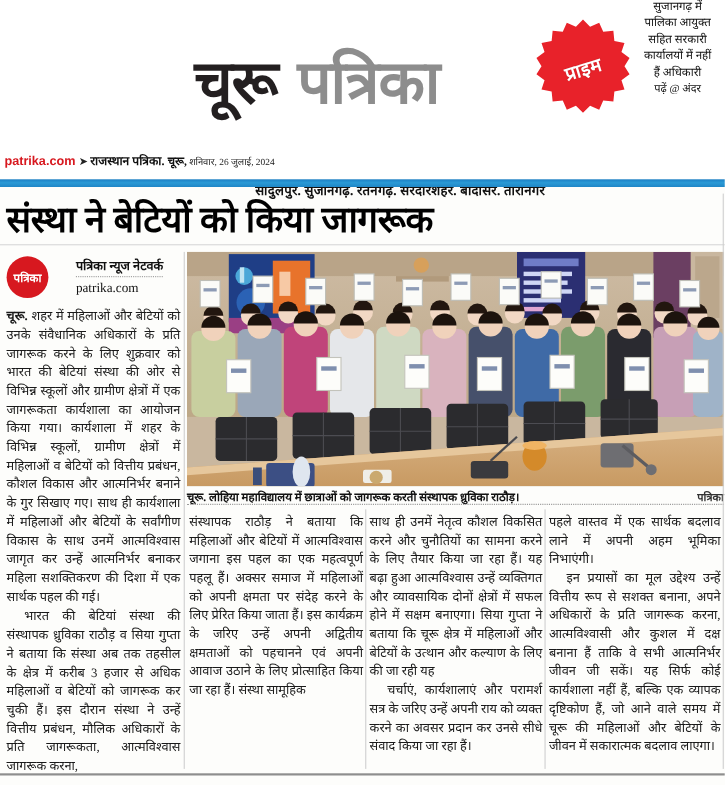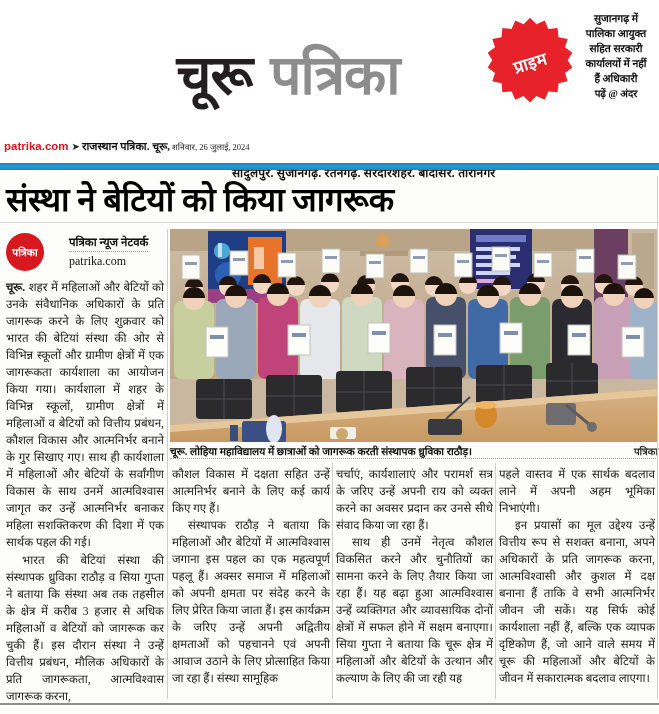--- a/index.html
+++ b/index.html
@@ -65,24 +65,24 @@
     font-weight: bold;
     font-size: 17px;
     transform: rotate(-17deg);
     letter-spacing: 0.5px;
     text-shadow: 0 0 1px rgba(120,0,0,.5);
   }
 
   .teaser {
     position: absolute;
     left: 576px;
-    top: 12px;
+    top: 0;
     width: 80px;
     text-align: center;
-    font-weight: bold;
+    font-weight: normal;
     font-size: 10.5px;
     line-height: 1.42;
     color: #111111;
   }
   .teaser .read-line { font-size: 10px; }
 
   .dateline {
     position: absolute;
     left: 4px;
     top: 138px;
@@ -547,27 +547,26 @@
   <div class="vrule vr-right"></div>
 
   <div class="col" id="col1">
     <p>
       <span class="lead">चूरू.</span><span> शहर में महिलाओं और बेटियों को उनके संवैधानिक अधिकारों के प्रति जागरूक करने के लिए शुक्रवार को भारत की बेटियां संस्था की ओर से विभिन्न स्कूलों और ग्रामीण क्षेत्रों में एक जागरूकता कार्यशाला का आयोजन किया गया। कार्यशाला में शहर के विभिन्न स्कूलों, ग्रामीण क्षेत्रों में महिलाओं व बेटियों को वित्तीय प्रबंधन, कौशल विकास और आत्मनिर्भर बनाने के गुर सिखाए गए। साथ ही कार्यशाला में महिलाओं और बेटियों के सर्वांगीण विकास के साथ उनमें आत्मविश्वास जागृत कर उन्हें आत्मनिर्भर बनाकर महिला सशक्तिकरण की दिशा में एक सार्थक पहल की गई।</span>
     </p>
     <p>भारत की बेटियां संस्था की संस्थापक ध्रुविका राठौड़ व सिया गुप्ता ने बताया कि संस्था अब तक तहसील के क्षेत्र में करीब 3 हजार से अधिक महिलाओं व बेटियों को जागरूक कर चुकी हैं। इस दौरान संस्था ने उन्हें वित्तीय प्रबंधन, मौलिक अधिकारों के प्रति जागरूकता, आत्मविश्वास जागरूक करना,</p>
   </div>
 
   <div class="col" id="col2">
-    <p>कौशल विकास में दक्षता सहित उन्हें आत्मनिर्भर बनाने के लिए कई कार्य किए गए हैं।</p>
     <p>संस्थापक राठौड़ ने बताया कि महिलाओं और बेटियों में आत्मविश्वास जगाना इस पहल का एक महत्वपूर्ण पहलू हैं। अक्सर समाज में महिलाओं को अपनी क्षमता पर संदेह करने के लिए प्रेरित किया जाता हैं। इस कार्यक्रम के जरिए उन्हें अपनी अद्वितीय क्षमताओं को पहचानने एवं अपनी आवाज उठाने के लिए प्रोत्साहित किया जा रहा हैं। संस्था सामूहिक</p>
   </div>
 
   <div class="col" id="col3">
+    <p>साथ ही उनमें नेतृत्व कौशल विकसित करने और चुनौतियों का सामना करने के लिए तैयार किया जा रहा हैं। यह बढ़ा हुआ आत्मविश्वास उन्हें व्यक्तिगत और व्यावसायिक दोनों क्षेत्रों में सफल होने में सक्षम बनाएगा। सिया गुप्ता ने बताया कि चूरू क्षेत्र में महिलाओं और बेटियों के उत्थान और कल्याण के लिए की जा रही यह</p>
     <p>चर्चाएं, कार्यशालाएं और परामर्श सत्र के जरिए उन्हें अपनी राय को व्यक्त करने का अवसर प्रदान कर उनसे सीधे संवाद किया जा रहा हैं।</p>
-    <p>साथ ही उनमें नेतृत्व कौशल विकसित करने और चुनौतियों का सामना करने के लिए तैयार किया जा रहा हैं। यह बढ़ा हुआ आत्मविश्वास उन्हें व्यक्तिगत और व्यावसायिक दोनों क्षेत्रों में सफल होने में सक्षम बनाएगा। सिया गुप्ता ने बताया कि चूरू क्षेत्र में महिलाओं और बेटियों के उत्थान और कल्याण के लिए की जा रही यह</p>
   </div>
 
   <div class="col" id="col4">
     <p>पहले वास्तव में एक सार्थक बदलाव लाने में अपनी अहम भूमिका निभाएंगी।</p>
     <p>इन प्रयासों का मूल उद्देश्य उन्हें वित्तीय रूप से सशक्त बनाना, अपने अधिकारों के प्रति जागरूक करना, आत्मविश्वासी और कुशल में दक्ष बनाना हैं ताकि वे सभी आत्मनिर्भर जीवन जी सकें। यह सिर्फ कोई कार्यशाला नहीं हैं, बल्कि एक व्यापक दृष्टिकोण हैं, जो आने वाले समय में चूरू की महिलाओं और बेटियों के जीवन में सकारात्मक बदलाव लाएगा।</p>
   </div>
 
   <div class="bottom-rule"></div>
 </div>
 

